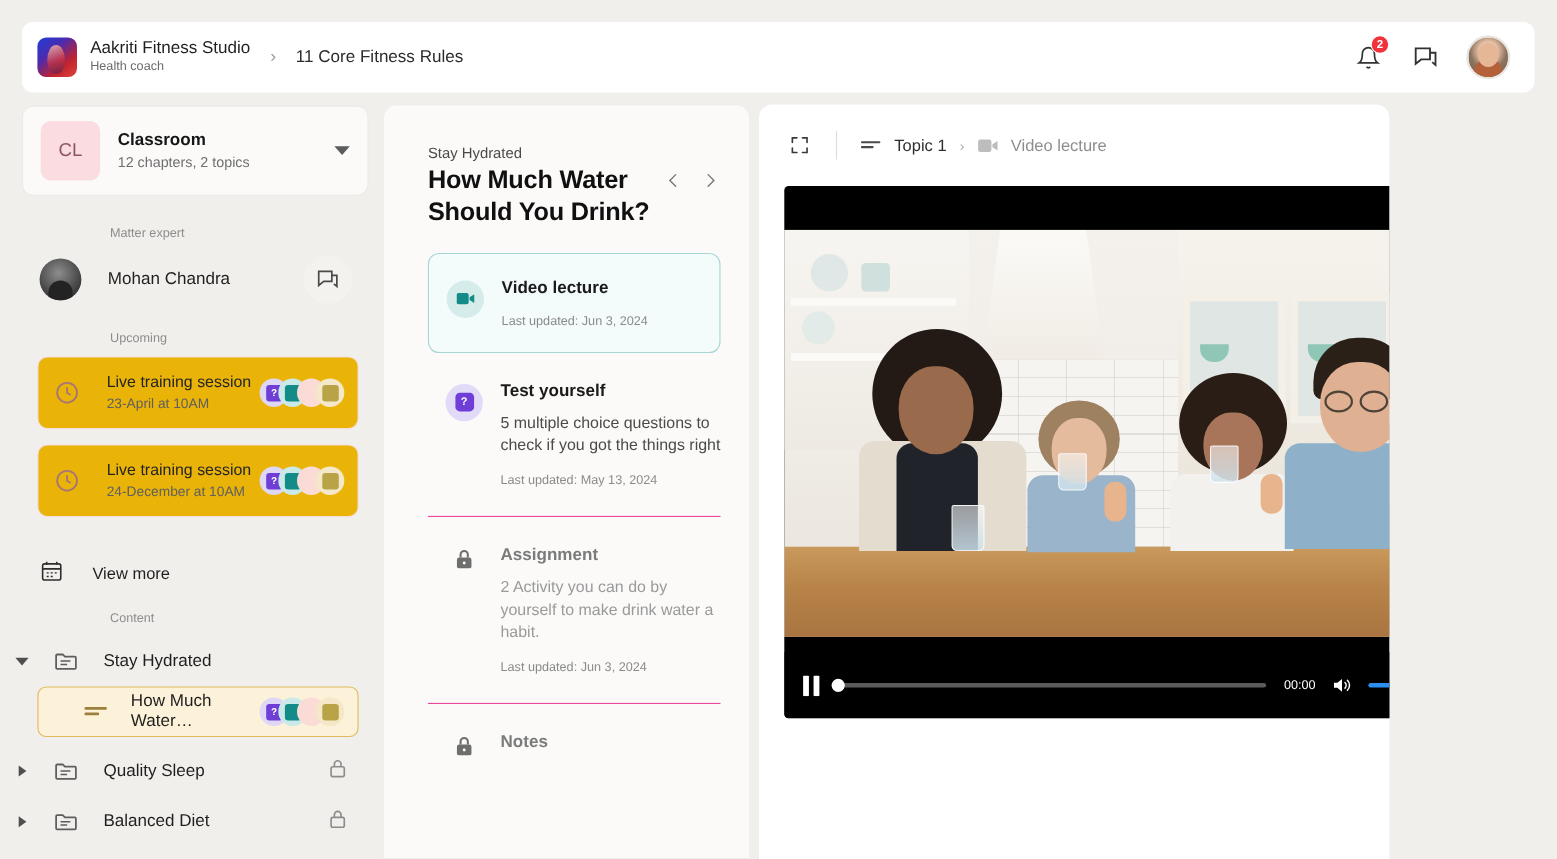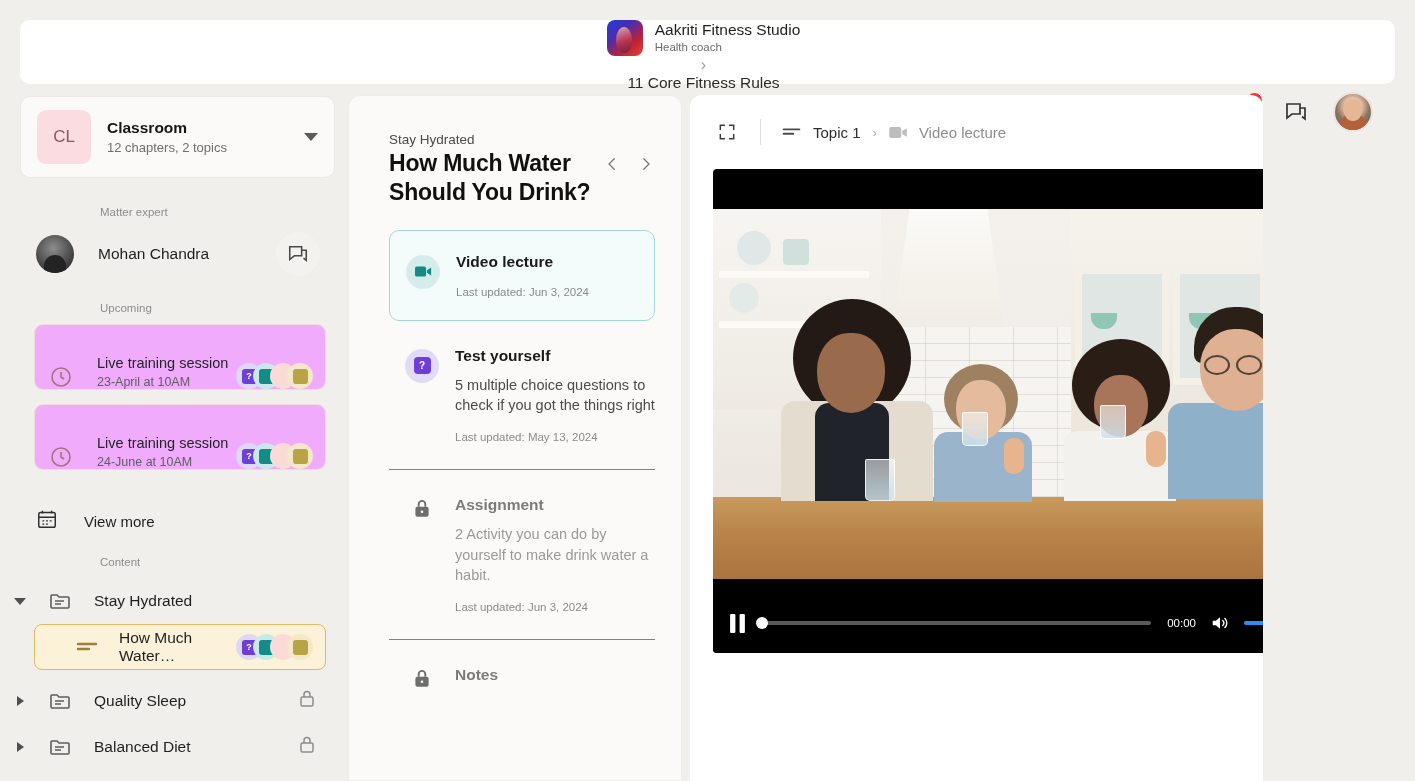--- a/index.html
+++ b/index.html
@@ -12,21 +12,20 @@
   body { position: relative; }
 
   
   .header {
     position: absolute; left: 20px; top: 20px;
     width: 1375px; height: 64px;
     background: #ffffff;
     border-radius: 10px;
     display: flex; align-items: center;
     padding: 0 22px 0 14px;
-    flex-direction: column;
   }
   .brand { display: flex; align-items: center; gap: 12px; }
   .brand-logo {
     width: 36px; height: 36px; border-radius: 8px;
     background: linear-gradient(140deg,#1f3fd8 0%,#4b2bb0 35%,#c0232e 70%,#e0453e 100%);
     position: relative; overflow: hidden; flex: none;
   }
   .brand-logo:after {
     content:""; position:absolute; left:9px; top:7px; width:16px; height:26px;
     border-radius: 50% 50% 45% 45%;
@@ -91,22 +90,22 @@
   }
   .expert-av:after { content:""; position:absolute; left:8px; top:20px; width:22px; height:22px; border-radius:11px 11px 0 0; background:#232323; }
   .expert-name { margin-left: 24px; font-size: 15.5px; color: #1f1f1f; }
   .chat-circle {
     margin-left: auto; width: 44px; height: 44px; border-radius: 50%;
     background: #f4f2ef; display: flex; align-items: center; justify-content: center; cursor: pointer;
   }
 
   .evt-card {
     margin-left: 34px; width: 292px; height: 66px;
-    background: #f0abfc; border: 1px solid #f3dcdb; border-radius: 9px;
-    display: flex; align-items: flex-end; padding: 0 12px 0 14px; margin-bottom: 14px; cursor: pointer;
+    background: #eab308; border: 1px solid #f3dcdb; border-radius: 9px;
+    display: flex; align-items: center; padding: 0 12px 0 14px; margin-bottom: 14px; cursor: pointer;
   }
   .evt-title { font-size: 14.5px; color: #252525; }
   .evt-time { font-size: 12.5px; color: #5f5f5f; margin-top: 4px; }
   .evt-txt { margin-left: 24px; }
 
   .badge-cluster { margin-left: auto; display: flex; align-items: center; }
   .bg-circ { width: 26px; height: 26px; border-radius: 50%; display:flex; align-items:center; justify-content:center; }
   .bg-circ + .bg-circ { margin-left: -9px; }
   .bc-purple { background: #ded7f6; }
   .bc-teal { background: #c9eae8; }
@@ -294,21 +293,21 @@
     </div>
   </div>
 
   <div class="evt-card">
     <svg width="24" height="24" viewBox="0 0 24 24" fill="none" stroke="#a5747a" stroke-width="1.6">
       <circle cx="12" cy="12" r="9"></circle>
         <path d="M12 7v5l3.2 2"></path>
     </svg>
     <div class="evt-txt">
       <div class="evt-title">Live training session</div>
-      <div class="evt-time">24-June at 10AM</div>
+      <div class="evt-time">24-December at 10AM</div>
     </div>
     <div class="badge-cluster">
       <div class="bg-circ bc-purple">
           <span class="chip chip-q">?</span>
         </div>
       <div class="bg-circ bc-teal">
           <span class="chip chip-v"></span>
         </div>
       <div class="bg-circ bc-pink"></div>
       <div class="bg-circ bc-tan">

